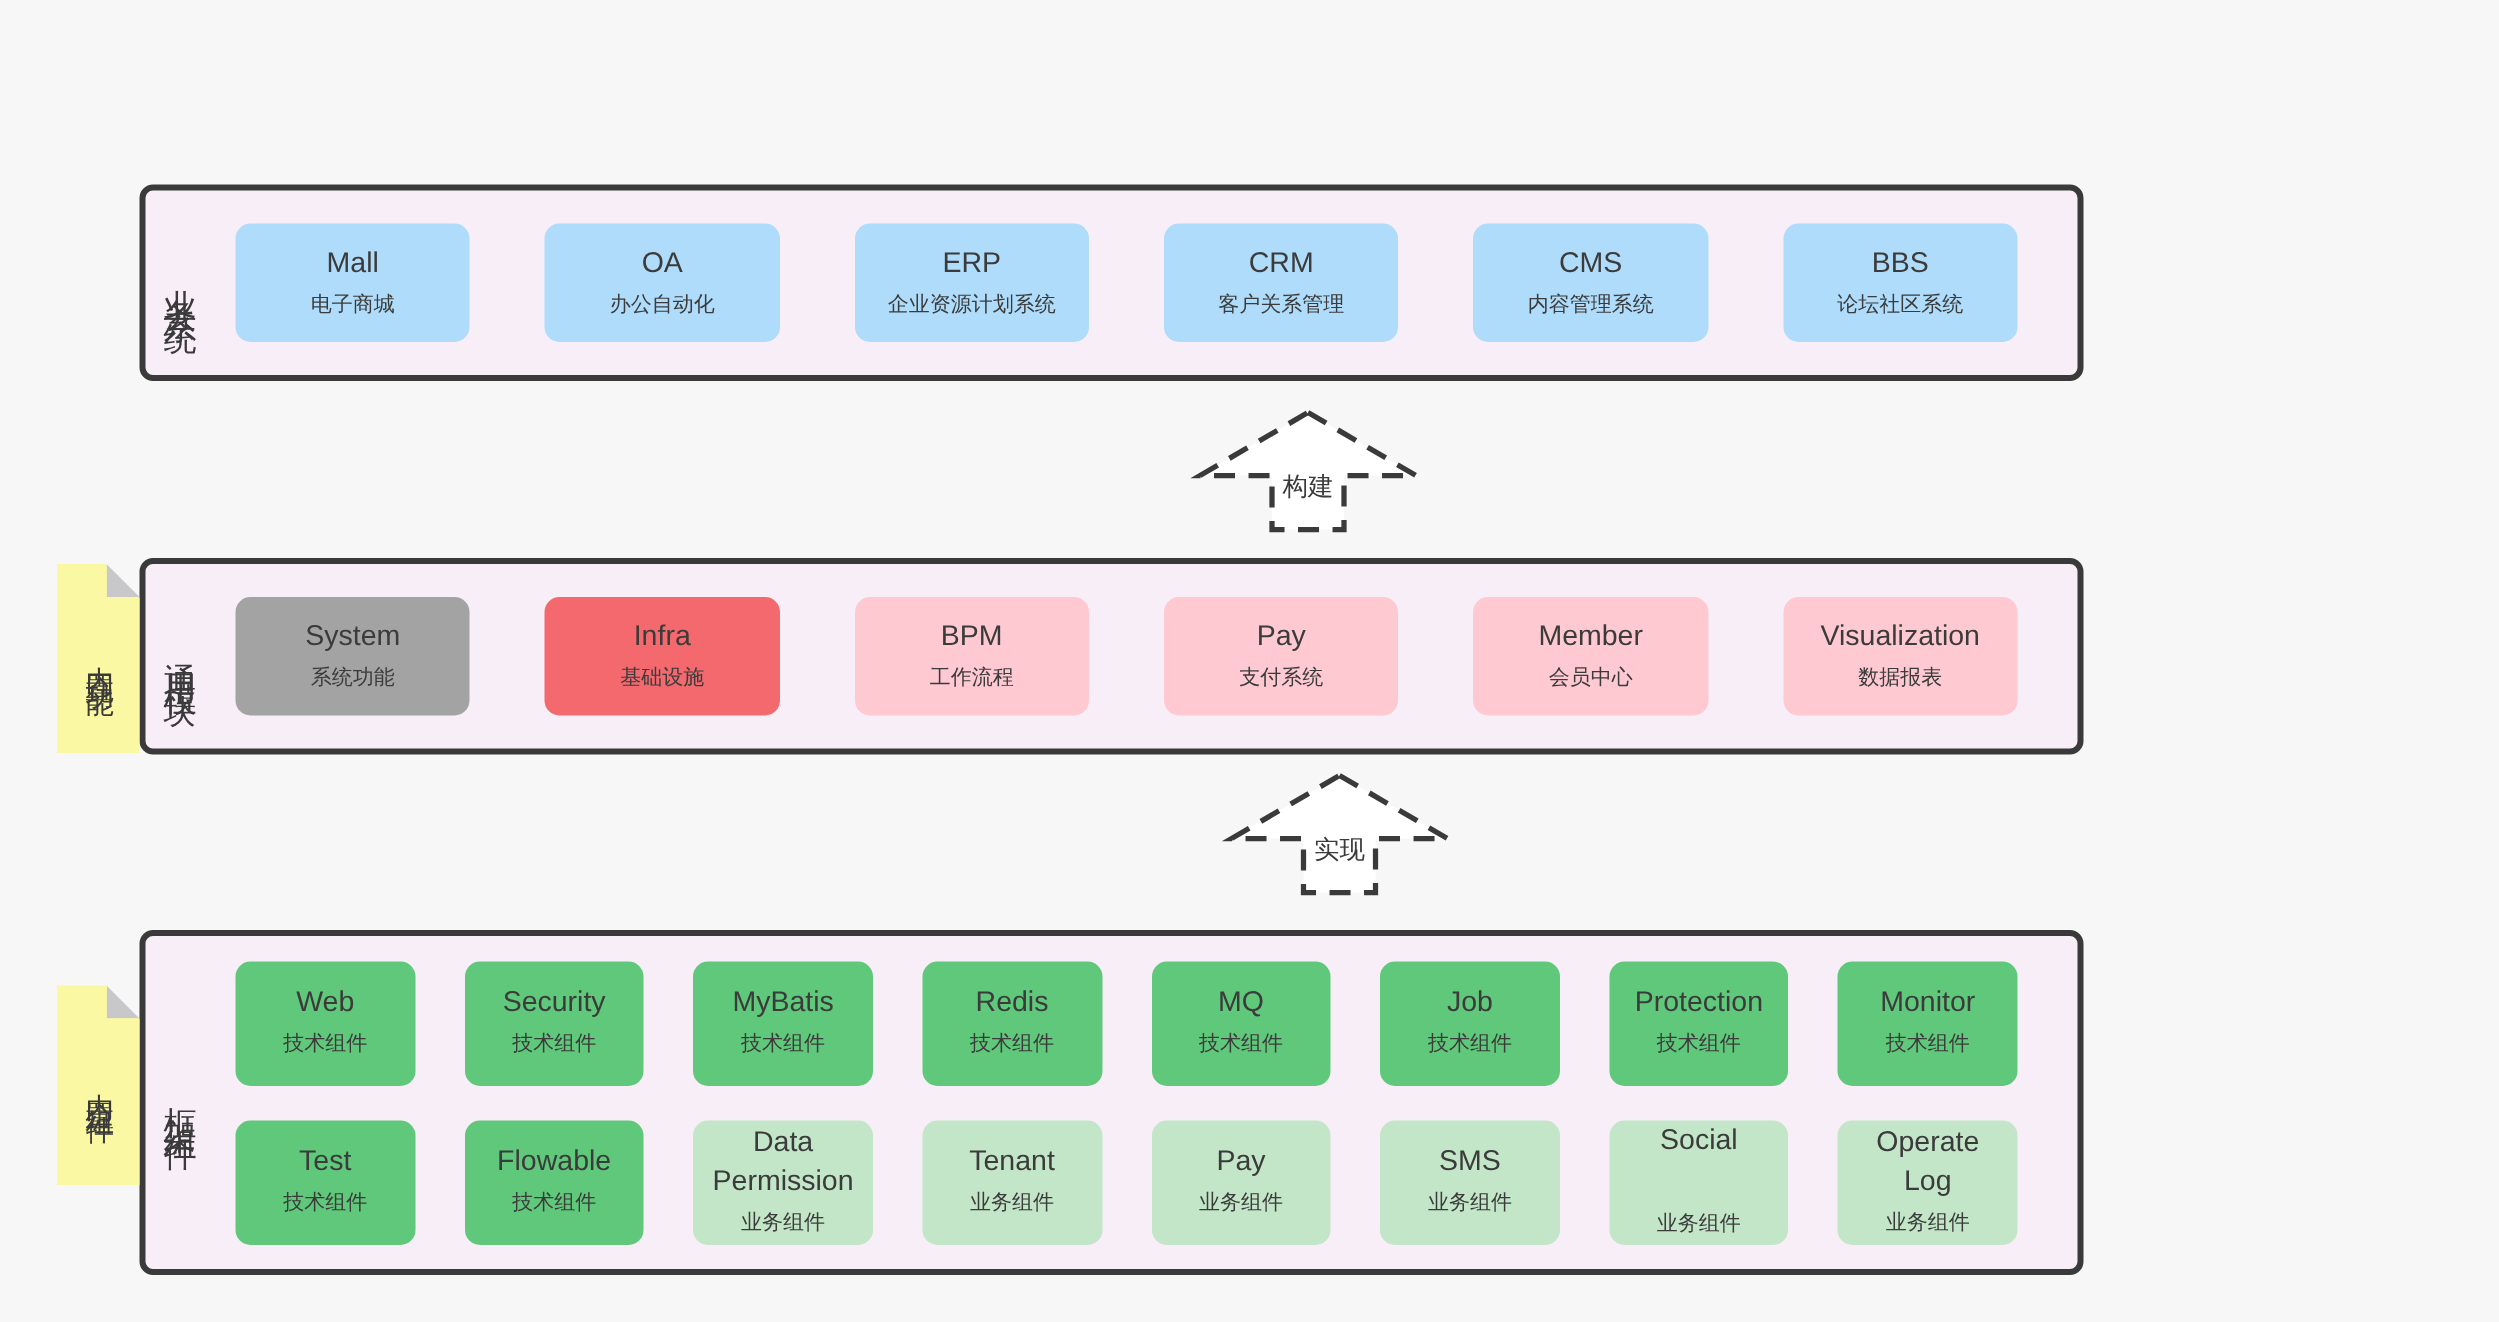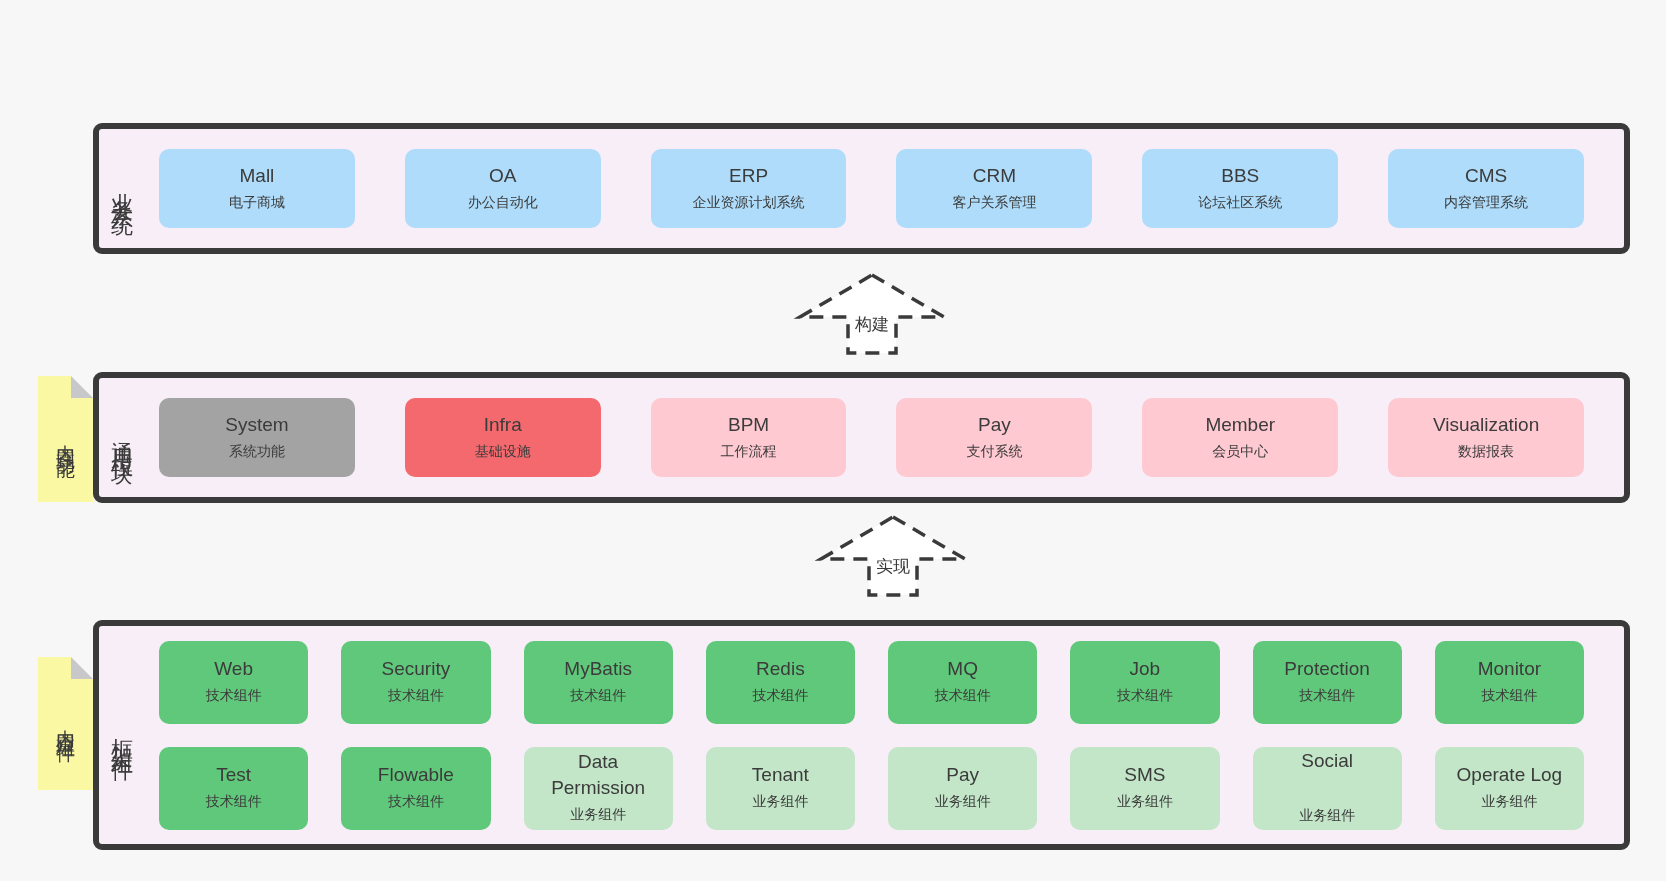--- a/index.html
+++ b/index.html
@@ -4,23 +4,23 @@
 <style>
   html,body { margin:0; padding:0; }
   body {
     background:#f7f7f7;
     font-family:"Liberation Sans","DejaVu Sans",sans-serif;
     color:#3b3b3b;
   }
   .canvas { position:relative; width:1666px; height:881px; background:#f7f7f7; overflow:hidden; }
 
   .panel {
-    position:absolute; left:93px; width:1537px;
+    position:absolute; left:93px; width:1296px;
     background:#f8eef7;
-    border:6px solid #be185d; border-radius:9px;
+    border:4px solid #be185d; border-radius:9px;
     box-sizing:border-box;
   }
   #panel-business  { top:123px; height:131px; }
   #panel-modules   { top:372px; height:131px; }
   #panel-framework { top:620px; height:230px; }
 
   .v-label {
     position:absolute; left:8px; top:50%; transform:translateY(-50%);
     writing-mode:vertical-rl; text-orientation:upright;
     font-size:22px; letter-spacing:7px; color:#3a3a3a; white-space:nowrap;
@@ -79,26 +79,26 @@
           </div>
           <div class="box" style="background: rgb(174, 220, 250);">
             <div class="box-title">ERP</div>
             <div class="box-sub">企业资源计划系统</div>
           </div>
           <div class="box" style="background: rgb(174, 220, 250);">
             <div class="box-title">CRM</div>
             <div class="box-sub">客户关系管理</div>
           </div>
           <div class="box" style="background: rgb(174, 220, 250);">
+            <div class="box-title">CMS</div>
+            <div class="box-sub">内容管理系统</div>
+          </div>
+          <div class="box" style="background: rgb(174, 220, 250);">
             <div class="box-title">BBS</div>
             <div class="box-sub">论坛社区系统</div>
-          </div>
-          <div class="box" style="background: rgb(174, 220, 250);">
-            <div class="box-title">CMS</div>
-            <div class="box-sub">内容管理系统</div>
           </div>
         </div>
       </div>
   </section>
 
   <svg class="arrow" id="arrow-build" width="160" height="84" viewBox="0 0 160 84">
     <polygon class="arrow-shape" points="80,3 152,45 104,45 104,81 56,81 56,45 8,45" fill="#ffffff" stroke="#3a3a3a" stroke-width="3.5" stroke-dasharray="14 9"></polygon>
     <text x="80" y="58" text-anchor="middle">构建</text>
   </svg>
 

